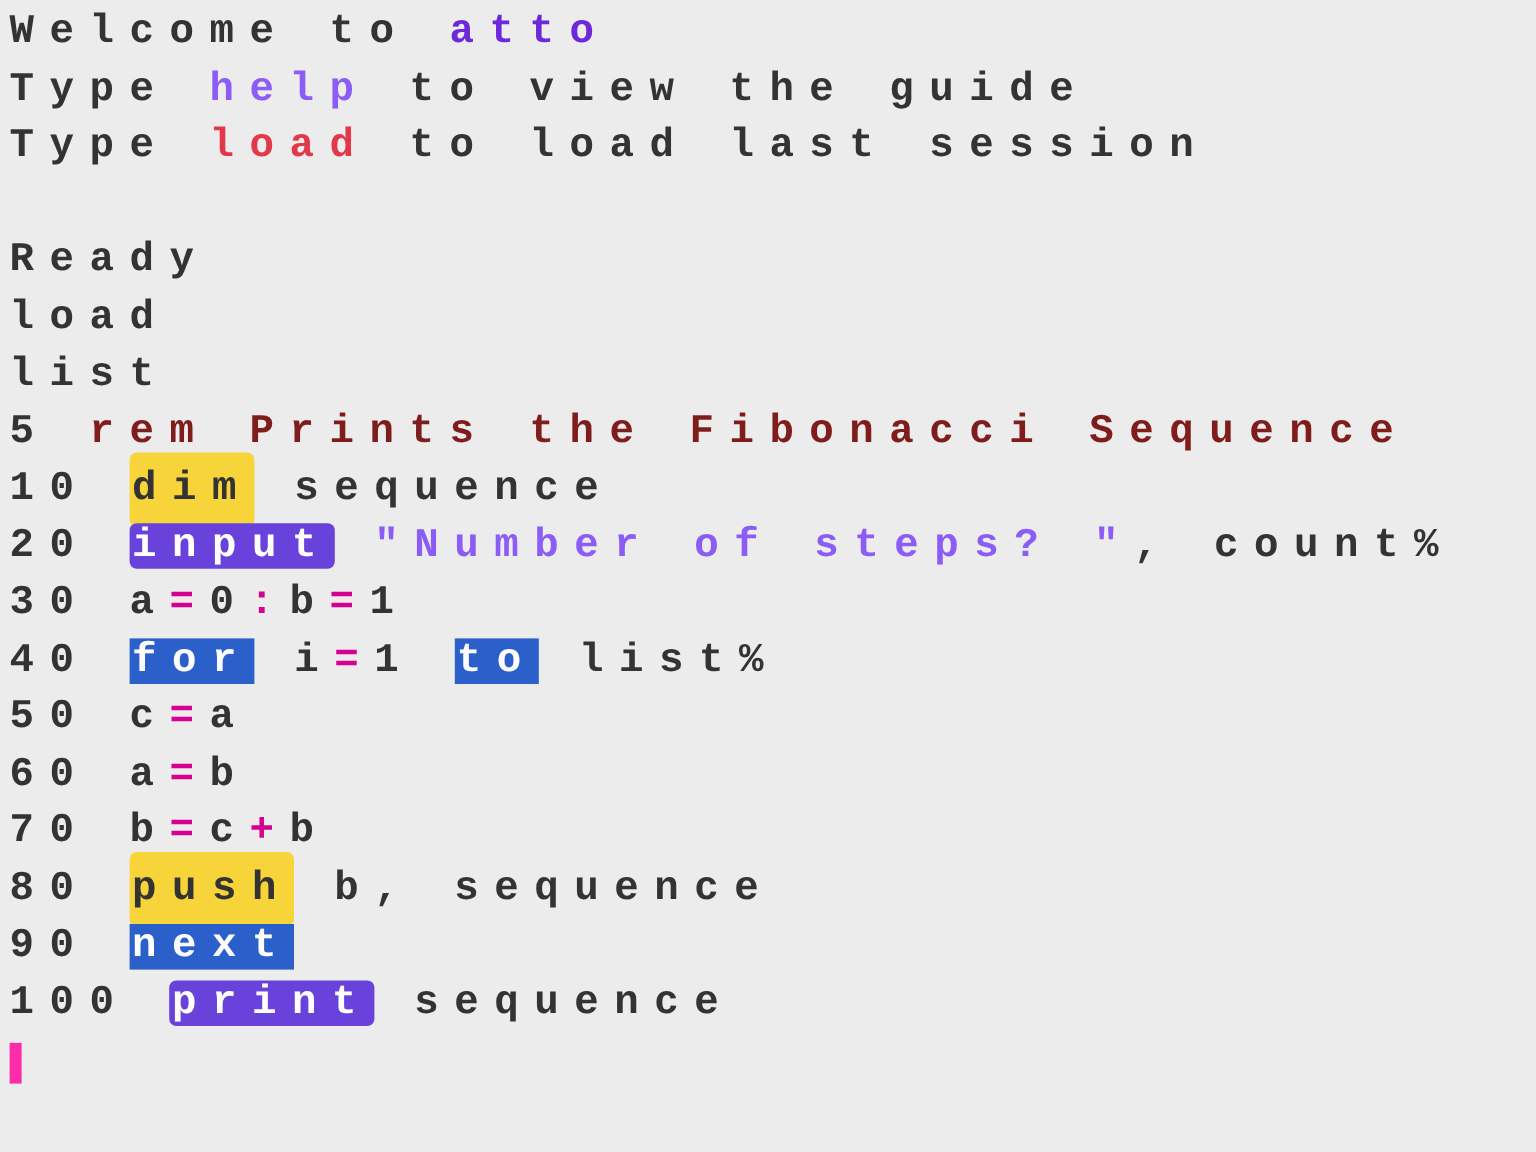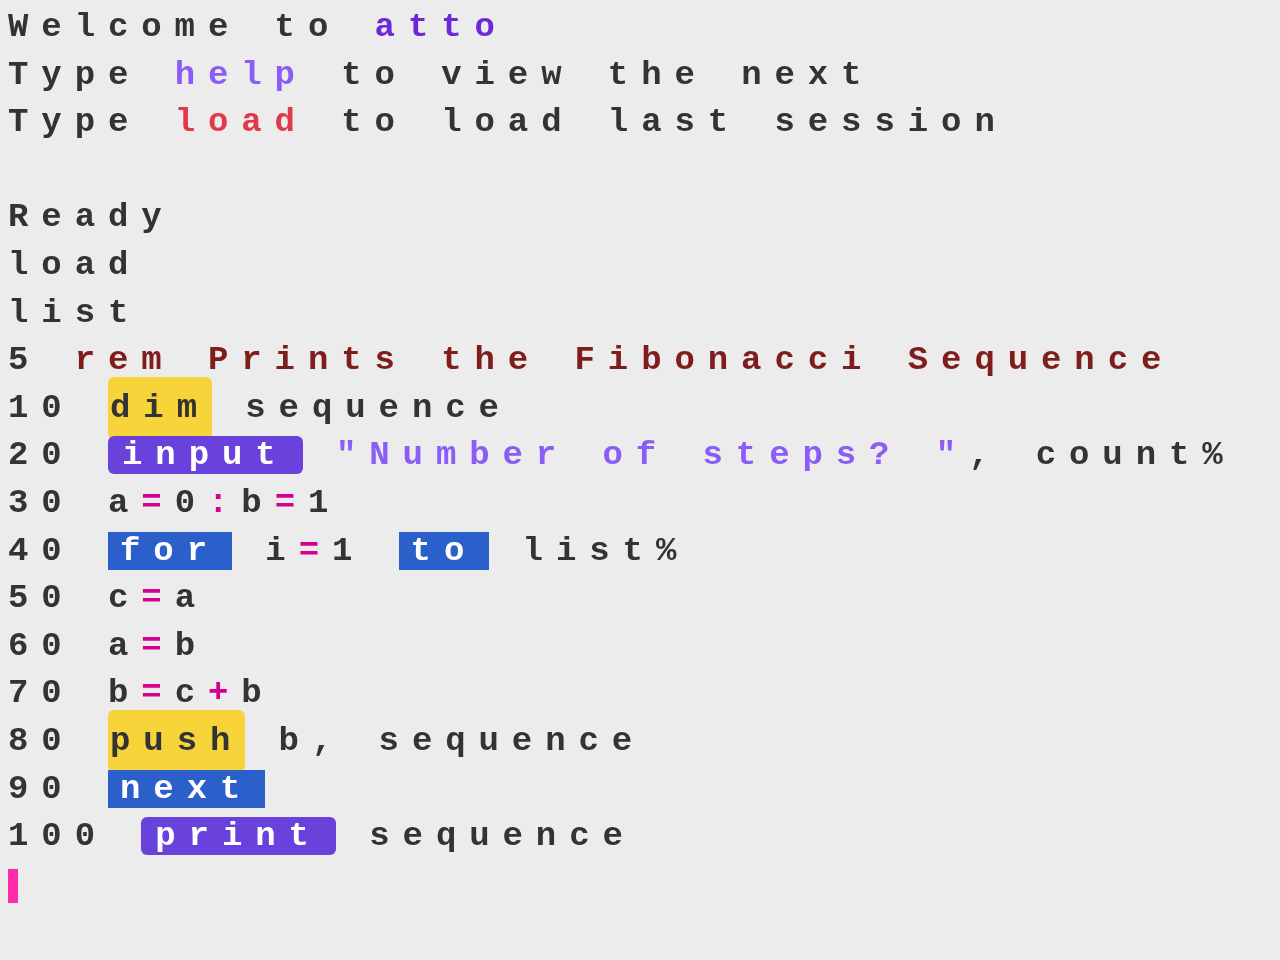--- a/index.html
+++ b/index.html
@@ -32,45 +32,45 @@
       background: #f6d43a;
       color: #333333;
       border-radius: 6px;
       padding: 12px 2px;
       letter-spacing: 0.38em;
     }
     .bg-purple {
       background: #6842db;
       color: #ffffff;
       border-radius: 6px;
-      padding: 0 14px;
+      padding: 0 2px;
       letter-spacing: 0.38em;
     }
     .bg-blue {
       background: #2b5fc9;
       color: #ffffff;
       border-radius: 0;
-      padding: 0 12px;
+      padding: 0 2px;
       letter-spacing: 0.38em;
     }
     .cursor {
       display: inline-block;
       width: 10px;
       height: 34px;
       background: #ff2ba8;
       vertical-align: text-bottom;
       margin-top: 2px;
     }
   </style>
 </head>
 <body>
 
 <div>
   <div class="line"><span>Welcome to </span><span class="text-blue">atto</span></div>
-  <div class="line"><span>Type </span><span class="text-green">help</span><span> to view the next</span></div>
+  <div class="line"><span>Type </span><span class="text-green">help</span><span> to view the guide</span></div>
   <div class="line"><span>Type </span><span class="text-red">load</span><span> to load last session</span></div>
   <div class="line">&nbsp;</div>
   <div class="line">Ready</div>
   <div class="line">load</div>
   <div class="line">list</div>
   <div class="line"><span>5 </span><span class="text-gray">rem Prints the Fibonacci Sequence</span></div>
   <div class="line"><span>10 </span><span class="bg-yellow">dim</span><span> sequence</span></div>
   <div class="line"><span>20 </span><span class="bg-purple">input</span><span class="text-green"> "Number of steps? "</span><span>, count%</span></div>
   <div class="line"><span>30 </span><span>a</span><span class="text-magenta">=</span><span>0</span><span class="text-magenta">:</span><span>b</span><span class="text-magenta">=</span><span>1</span></div>
   <div class="line"><span>40 </span><span class="bg-blue">for</span><span> i</span><span class="text-magenta">=</span><span>1 </span><span class="bg-blue">to</span><span> list%</span></div>

